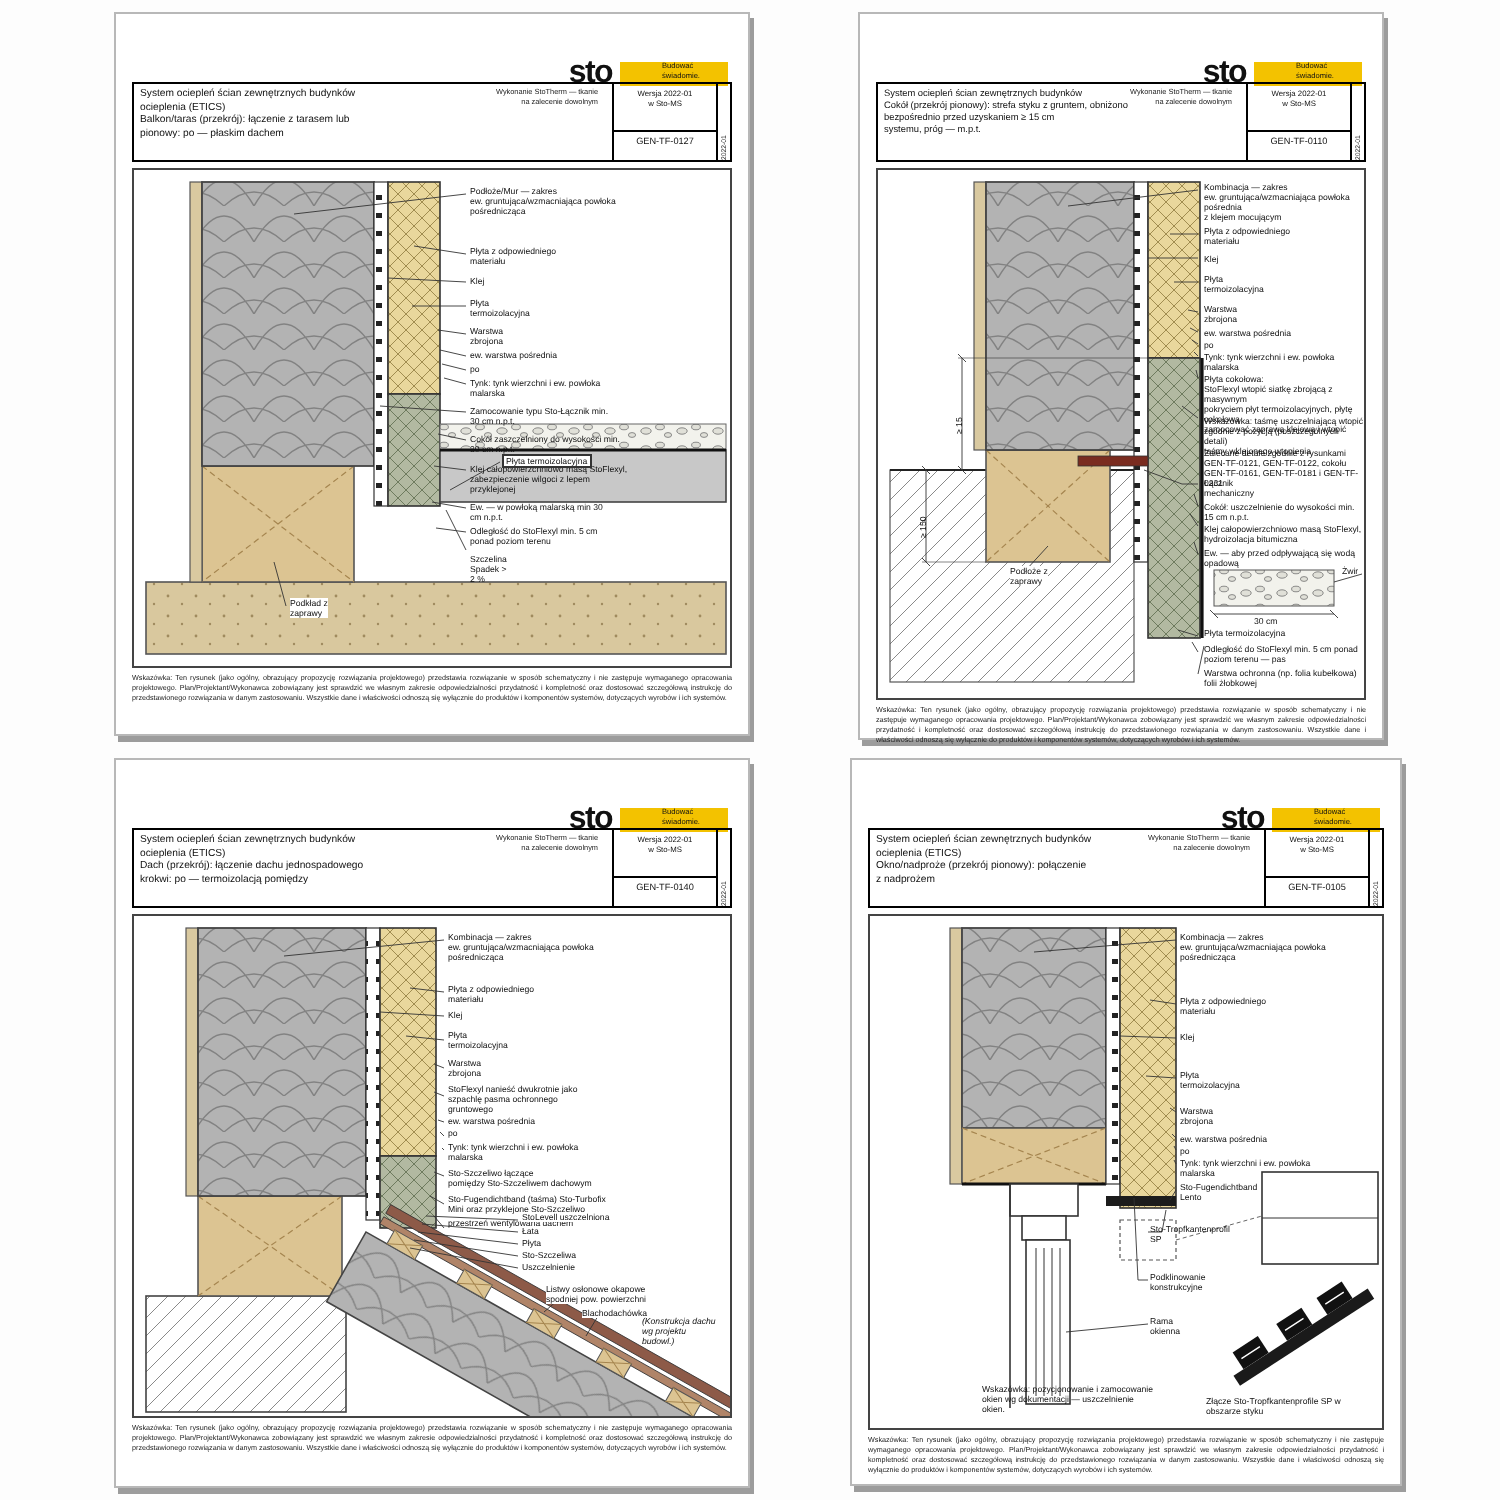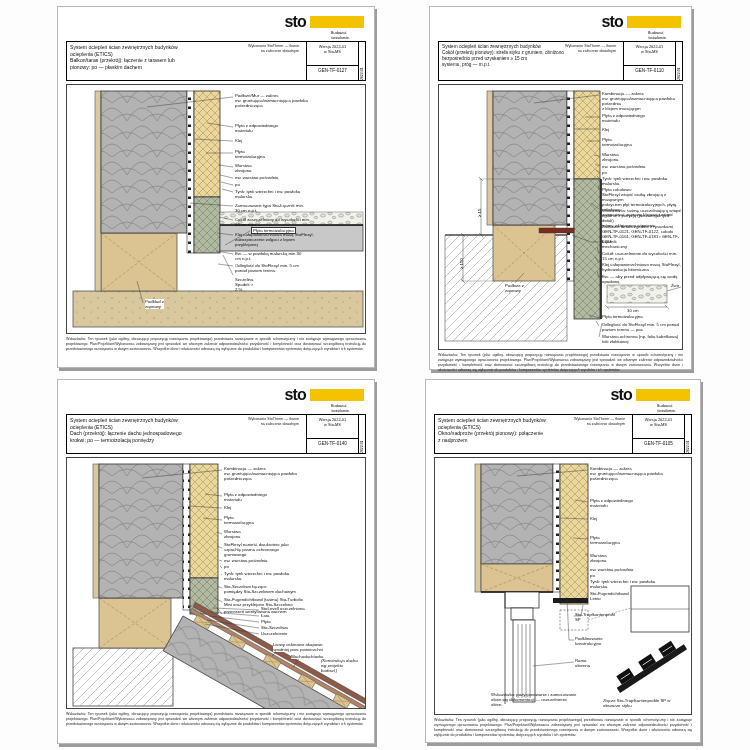--- a/index.html
+++ b/index.html
@@ -1,21 +1,21 @@
 <!DOCTYPE html>
 <html><head>
 <meta charset="utf-8">
 <style>
   html,body{margin:0;padding:0;}
   body{width:750px;height:750px;background:#fdfdfd;position:relative;
        font-family:"Liberation Sans",sans-serif;color:#111;}
   .page{position:absolute;background:#fff;border:1px solid #b8b8b8;
         box-shadow:2px 3px 0 rgba(60,60,60,.5);padding:8px;box-sizing:border-box;}
   .logo{position:relative;height:24px;}
-  .logo-inner{position:absolute;right:2px;top:0;display:flex;align-items:flex-end;}
+  .logo-inner{position:absolute;right:2px;top:15px;display:flex;align-items:flex-end;}
   .sto{font-weight:bold;font-size:16px;letter-spacing:-0.8px;line-height:13px;}
   .bar{width:54px;height:12px;margin-left:4px;margin-top:1px;background:#F3C200;}
   .tag{position:absolute;right:16px;top:16px;font-size:3.8px;line-height:1.3;white-space:pre-line;}
   .tb{position:relative;display:flex;border:1px solid #000;margin-top:2px;height:40px;box-sizing:border-box;}
   .tb-title{flex:1;padding:2px 3px;font-size:5.1px;line-height:1.3;white-space:pre-line;}
   .tb-overlay{position:absolute;right:66px;top:2px;width:92px;font-size:3.7px;line-height:1.25;
               text-align:right;white-space:pre-line;color:#222;}
   .tb-right{width:52px;border-left:1px solid #000;display:flex;flex-direction:column;box-sizing:border-box;}
   .tb-ver{flex:1;font-size:3.9px;line-height:1.3;text-align:center;padding-top:2px;
           white-space:pre-line;border-bottom:1px solid #000;}

